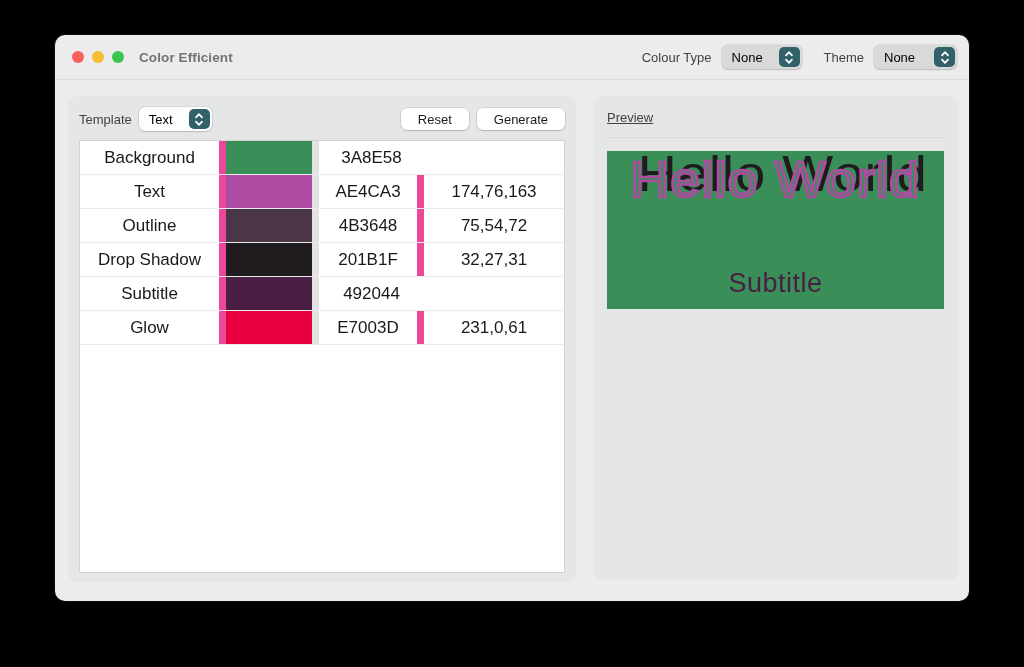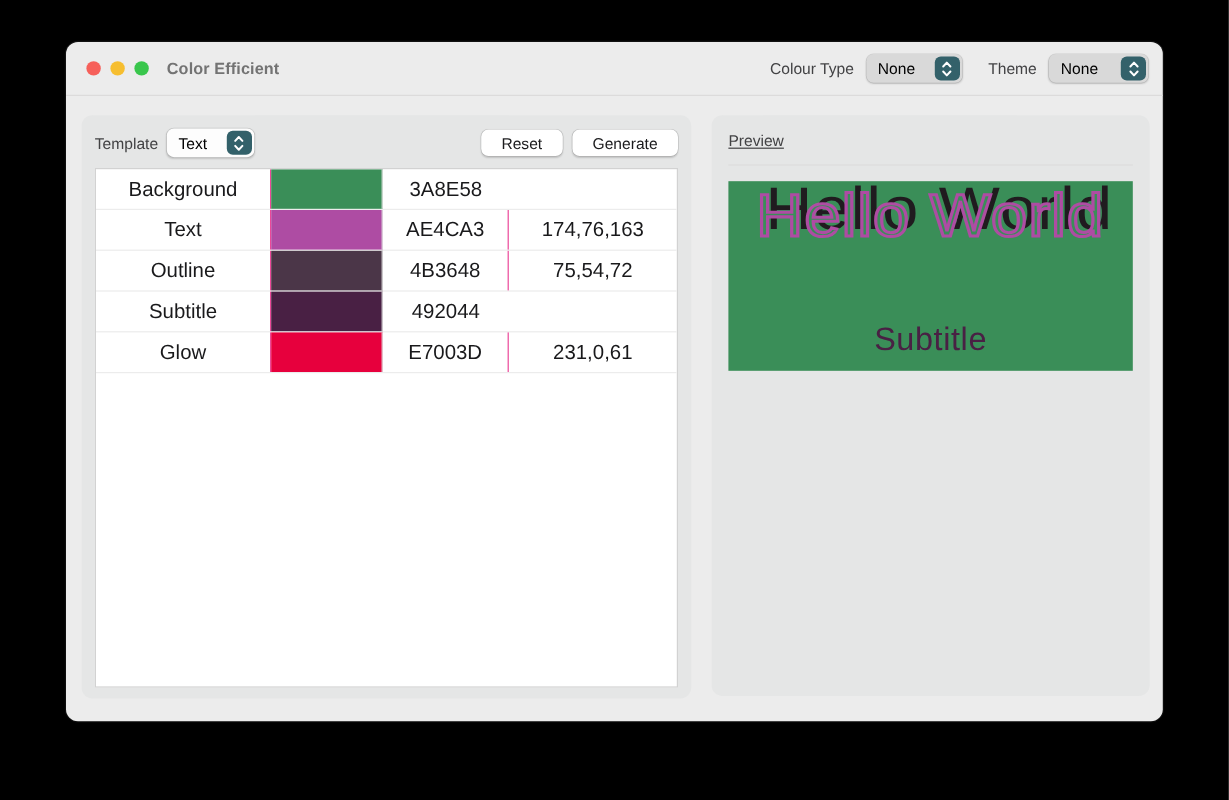--- a/index.html
+++ b/index.html
@@ -87,21 +87,21 @@
   }
   .trow {
     display:grid;
     grid-template-columns:146px 93px 105px 1fr;
     height:34px;
     border-bottom:1px solid #ececec;
   }
   .cell {
     display:flex; align-items:center; justify-content:center;
     font-size:17px; color:#19191b;
-    border-right:1px solid #ec4899;
+    border-right:7px solid #ec4899;
     overflow:hidden; white-space:nowrap;
   }
   .cell:last-child { border-right:none; }
   .cell.swatch { border-right-color:#e2e2e2; }
   
   .preview-title { font-size:13px; color:#424244; padding:2px 0 12px;text-decoration:underline; }
   .preview-sep { border-top:1px solid #dcdcdc; margin-bottom:13px; }
   .preview-canvas {
     width:337px; height:158px;
     display:flex; flex-direction:column;
@@ -183,20 +183,26 @@
         <div class="cell">AE4CA3</div>
         <div class="cell">174,76,163</div>
       </div>
       <div class="trow">
         <div class="cell">Outline</div>
         <div class="cell swatch" style="background: rgb(75, 54, 72);"></div>
         <div class="cell">4B3648</div>
         <div class="cell">75,54,72</div>
       </div>
       <div class="trow">
+        <div class="cell">Drop Shadow</div>
+        <div class="cell swatch" style="background: rgb(32, 27, 31);"></div>
+        <div class="cell">201B1F</div>
+        <div class="cell">32,27,31</div>
+      </div>
+      <div class="trow">
         <div class="cell">Subtitle</div>
         <div class="cell swatch" style="background: rgb(73, 32, 68);"></div>
         <div class="cell">492044</div>
       </div>
       <div class="trow">
         <div class="cell">Glow</div>
         <div class="cell swatch" style="background: rgb(231, 0, 61);"></div>
         <div class="cell">E7003D</div>
         <div class="cell">231,0,61</div>
       </div>

